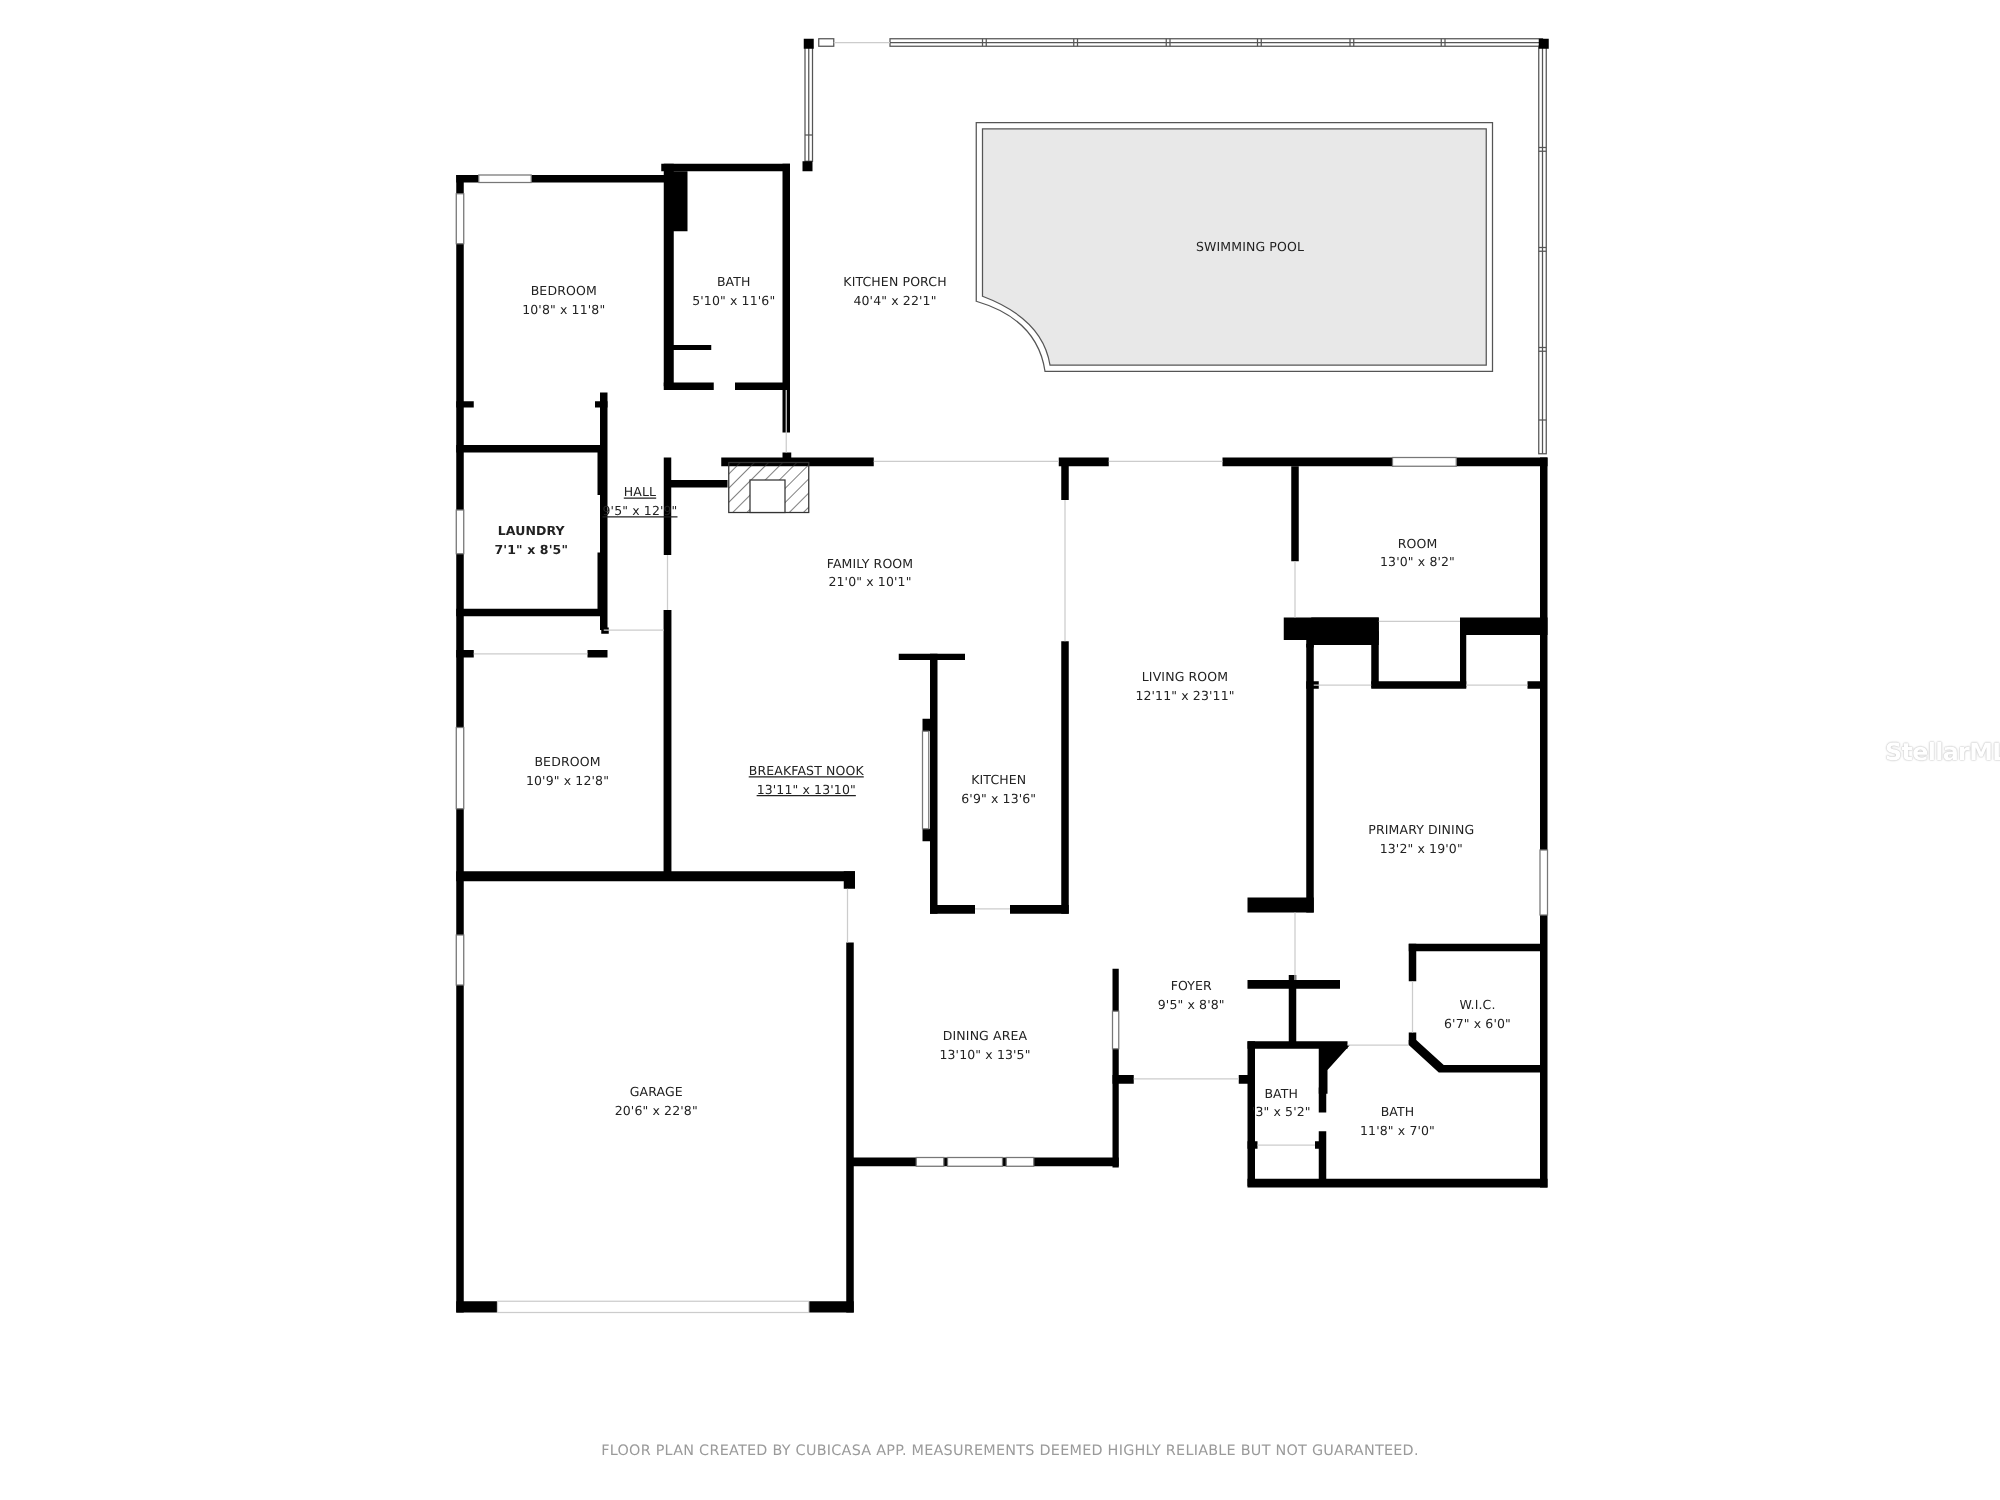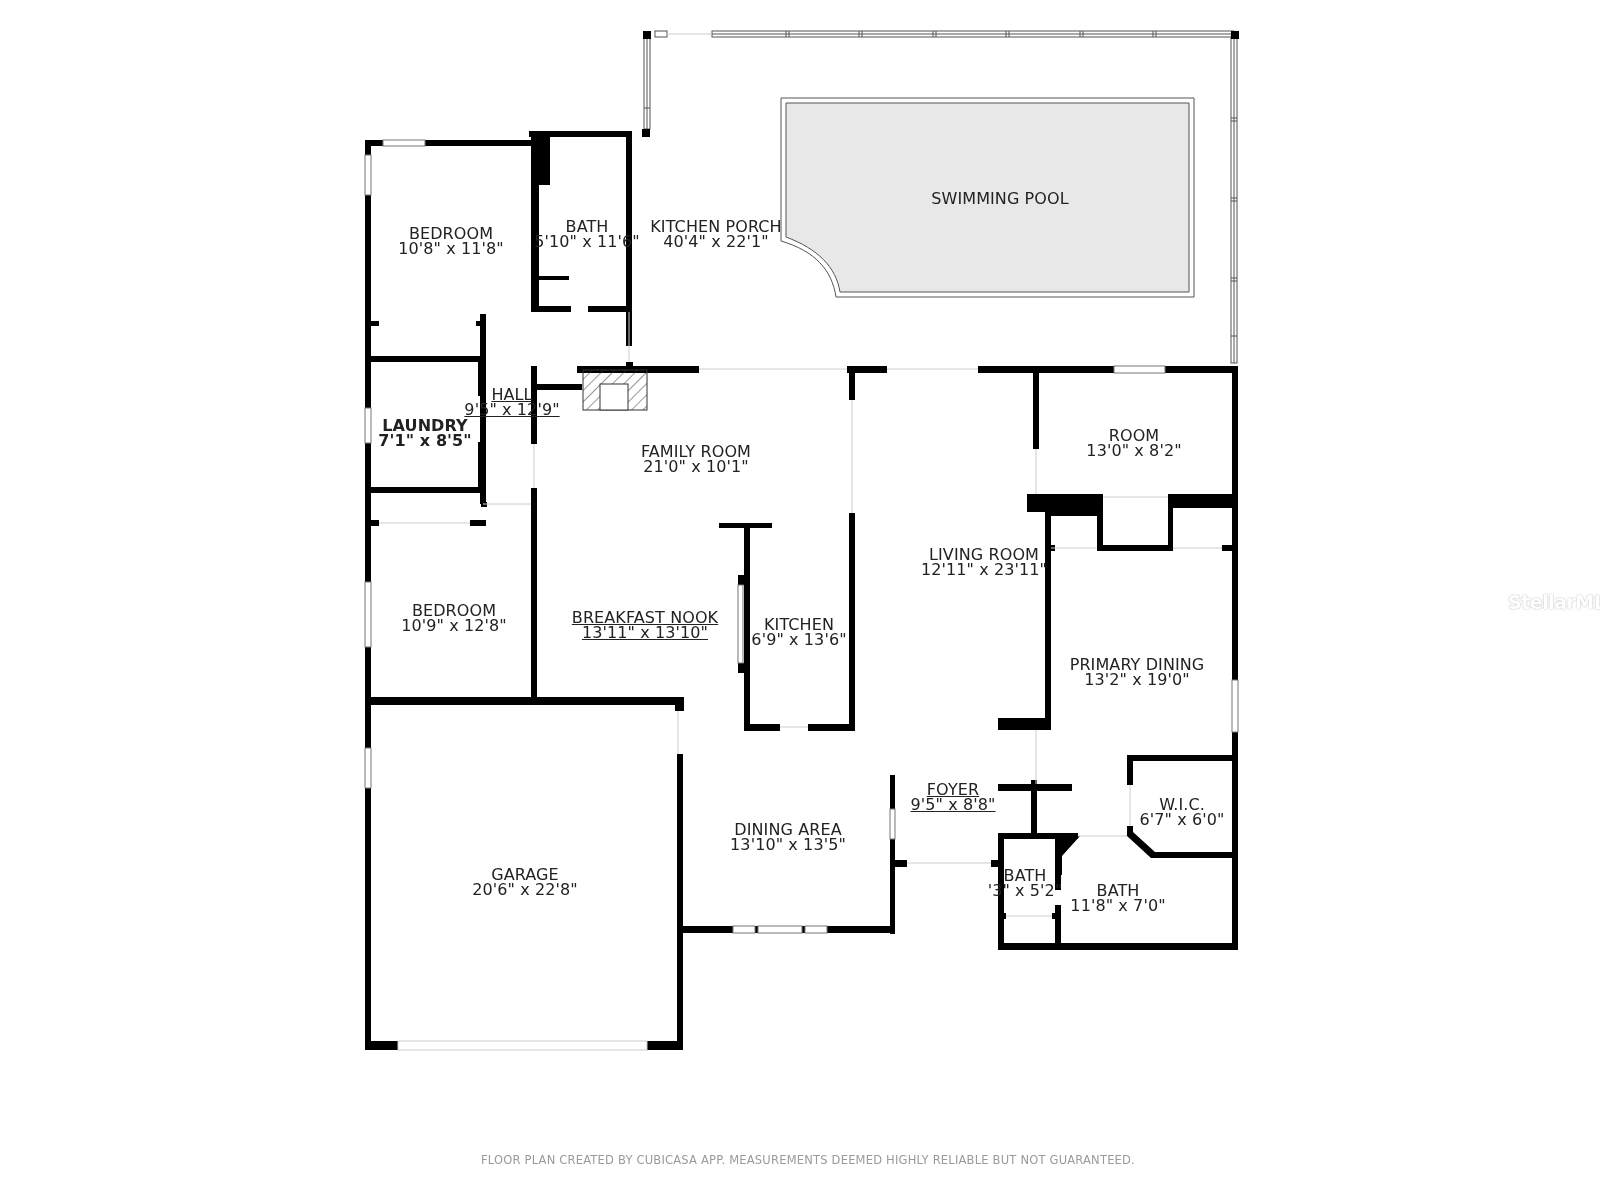--- a/index.html
+++ b/index.html
@@ -1,18 +1,18 @@
 <!DOCTYPE html>
 <html><head>
 <meta charset="utf-8">
 <style>
   html, body { margin: 0; padding: 0; background: #ffffff; }
   body { width: 1600px; height: 1200px; position: relative; overflow: hidden; font-family: "DejaVu Sans", "Liberation Sans", sans-serif; }
   #plan { position: absolute; left: 0; top: 0; width: 1600px; height: 1200px; }
-  .room-label { position: absolute; transform: translate(-50%, -50%); text-align: center; color: #222; font-size: 16px; line-height: 15px; white-space: nowrap; letter-spacing: 0.1px; }
+  .room-label { position: absolute; transform: translate(-50%, -50%); text-align: center; color: #222; font-size: 10px; line-height: 15px; white-space: nowrap; letter-spacing: 0.1px; }
   .room-label .name { display: block; }
   .room-label .dim { display: block; }
   .footer { position: absolute; left: 8px; width: 1600px; top: 1153px; text-align: center; color: #9a9a9a; font-size: 11.5px; letter-spacing: 0.2px; }
   .watermark { position: absolute; left: 1508px; top: 591px; color: #ffffff; font-size: 19px; font-weight: bold; letter-spacing: -0.5px; text-shadow: 0 0 1px #c8c8c8, 0 0 1px #c8c8c8, 0 0 2px #d6d6d6; }
 </style>
 </head>
 <body>
 
 <svg id="plan" viewBox="0 0 1600 1200" xmlns="http://www.w3.org/2000/svg">
   <defs>
@@ -226,41 +226,41 @@
   <span class="dim">7'1" x 8'5"</span>
 </div>
 <div class="room-label" style="left:696px; top:459px;">
   <span class="name">FAMILY ROOM</span>
   <span class="dim">21'0" x 10'1"</span>
 </div>
 <div class="room-label" style="left:1134px; top:443px;">
   <span class="name">ROOM</span>
   <span class="dim">13'0" x 8'2"</span>
 </div>
-<div class="room-label" style="left:948px; top:562px;margin-left:36px;">
+<div class="room-label" style="left:948px; top:550px;">
   <span class="name">LIVING ROOM</span>
   <span class="dim">12'11" x 23'11"</span>
 </div>
 <div class="room-label" style="left:454px; top:618px;">
   <span class="name">BEDROOM</span>
   <span class="dim">10'9" x 12'8"</span>
 </div>
 <div class="room-label" style="left:645px; top:625px;text-decoration:underline;">
   <span class="name">BREAKFAST NOOK</span>
   <span class="dim">13'11" x 13'10"</span>
 </div>
 <div class="room-label" style="left:799px; top:632px;">
   <span class="name">KITCHEN</span>
   <span class="dim">6'9" x 13'6"</span>
 </div>
 <div class="room-label" style="left:1137px; top:672px;">
   <span class="name">PRIMARY DINING</span>
   <span class="dim">13'2" x 19'0"</span>
 </div>
-<div class="room-label" style="left:953px; top:797px;text-decoration:underline;">
+<div class="room-label" style="left:953px; top:797px;">
   <span class="name">FOYER</span>
   <span class="dim">9'5" x 8'8"</span>
 </div>
 <div class="room-label" style="left:1182px; top:812px;">
   <span class="name">W.I.C.</span>
   <span class="dim">6'7" x 6'0"</span>
 </div>
 <div class="room-label" style="left:525px; top:882px;">
   <span class="name">GARAGE</span>
   <span class="dim">20'6" x 22'8"</span>

